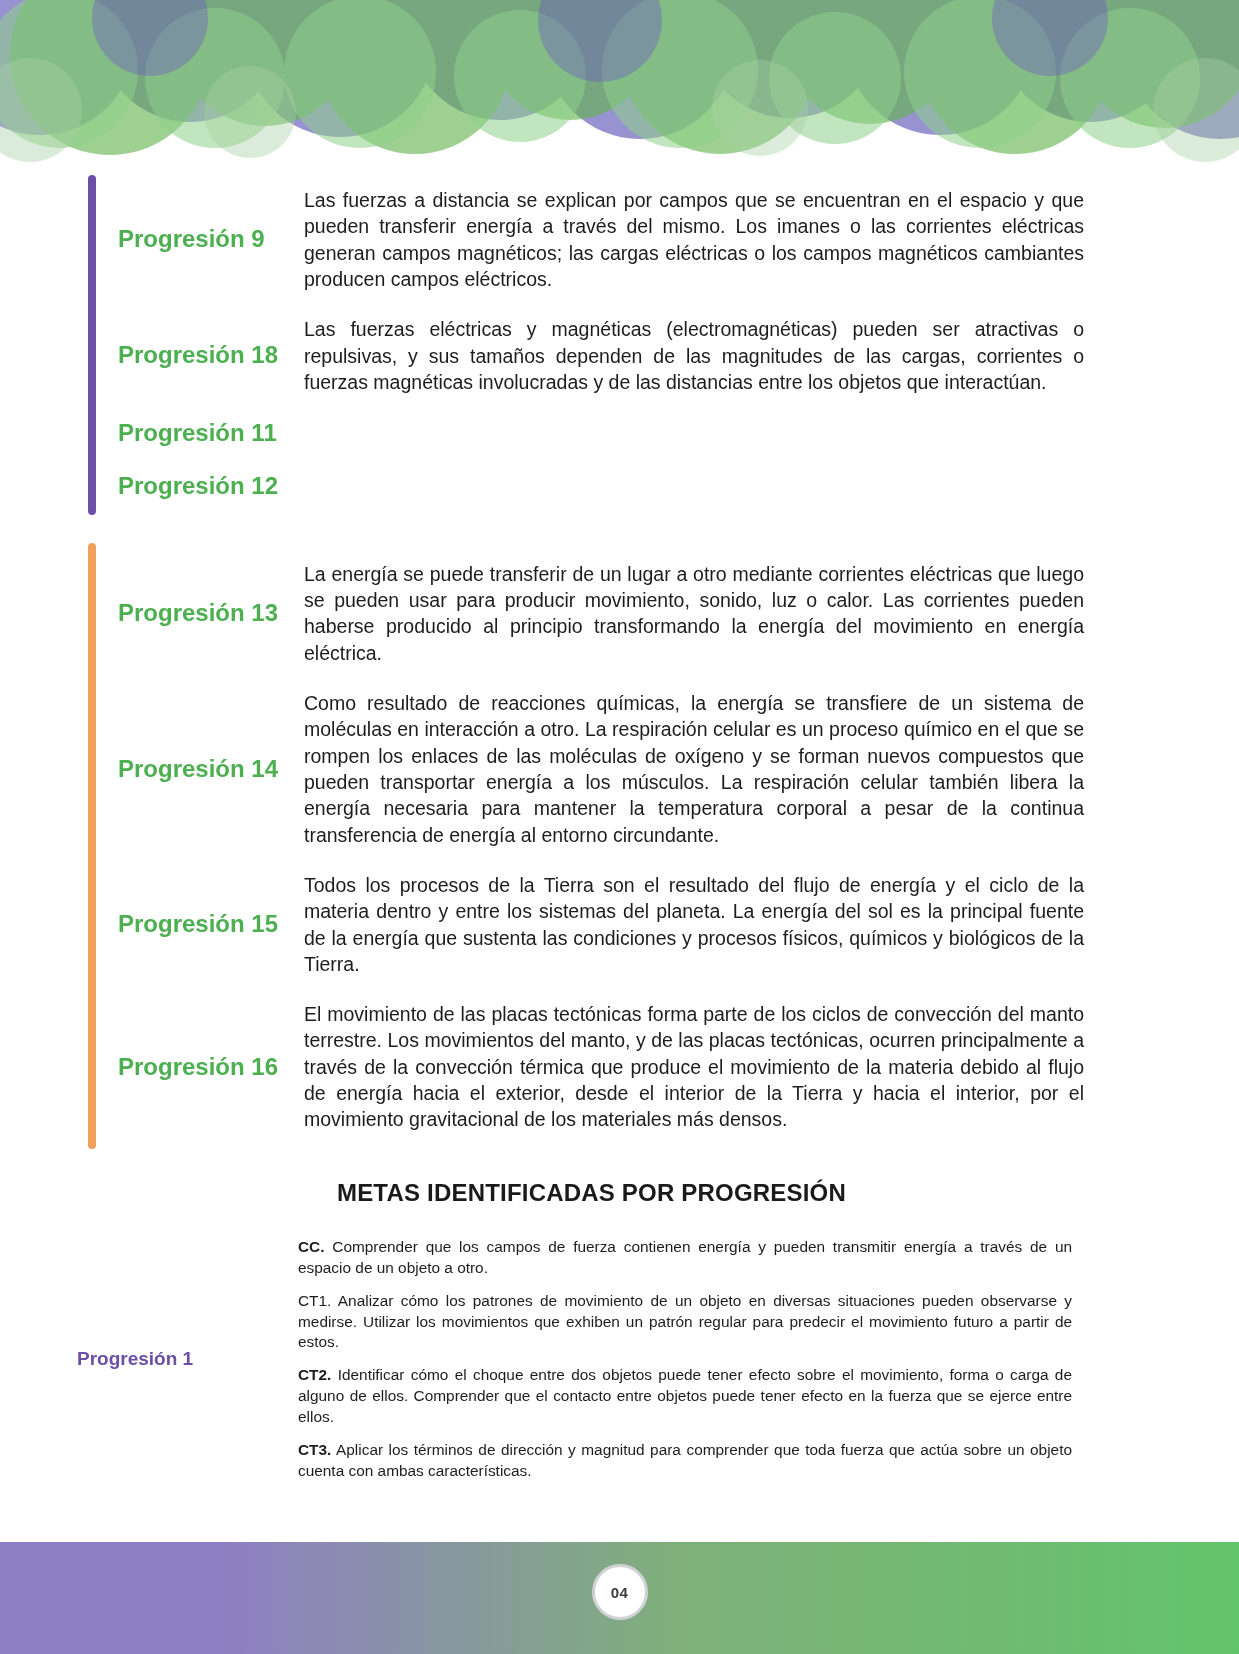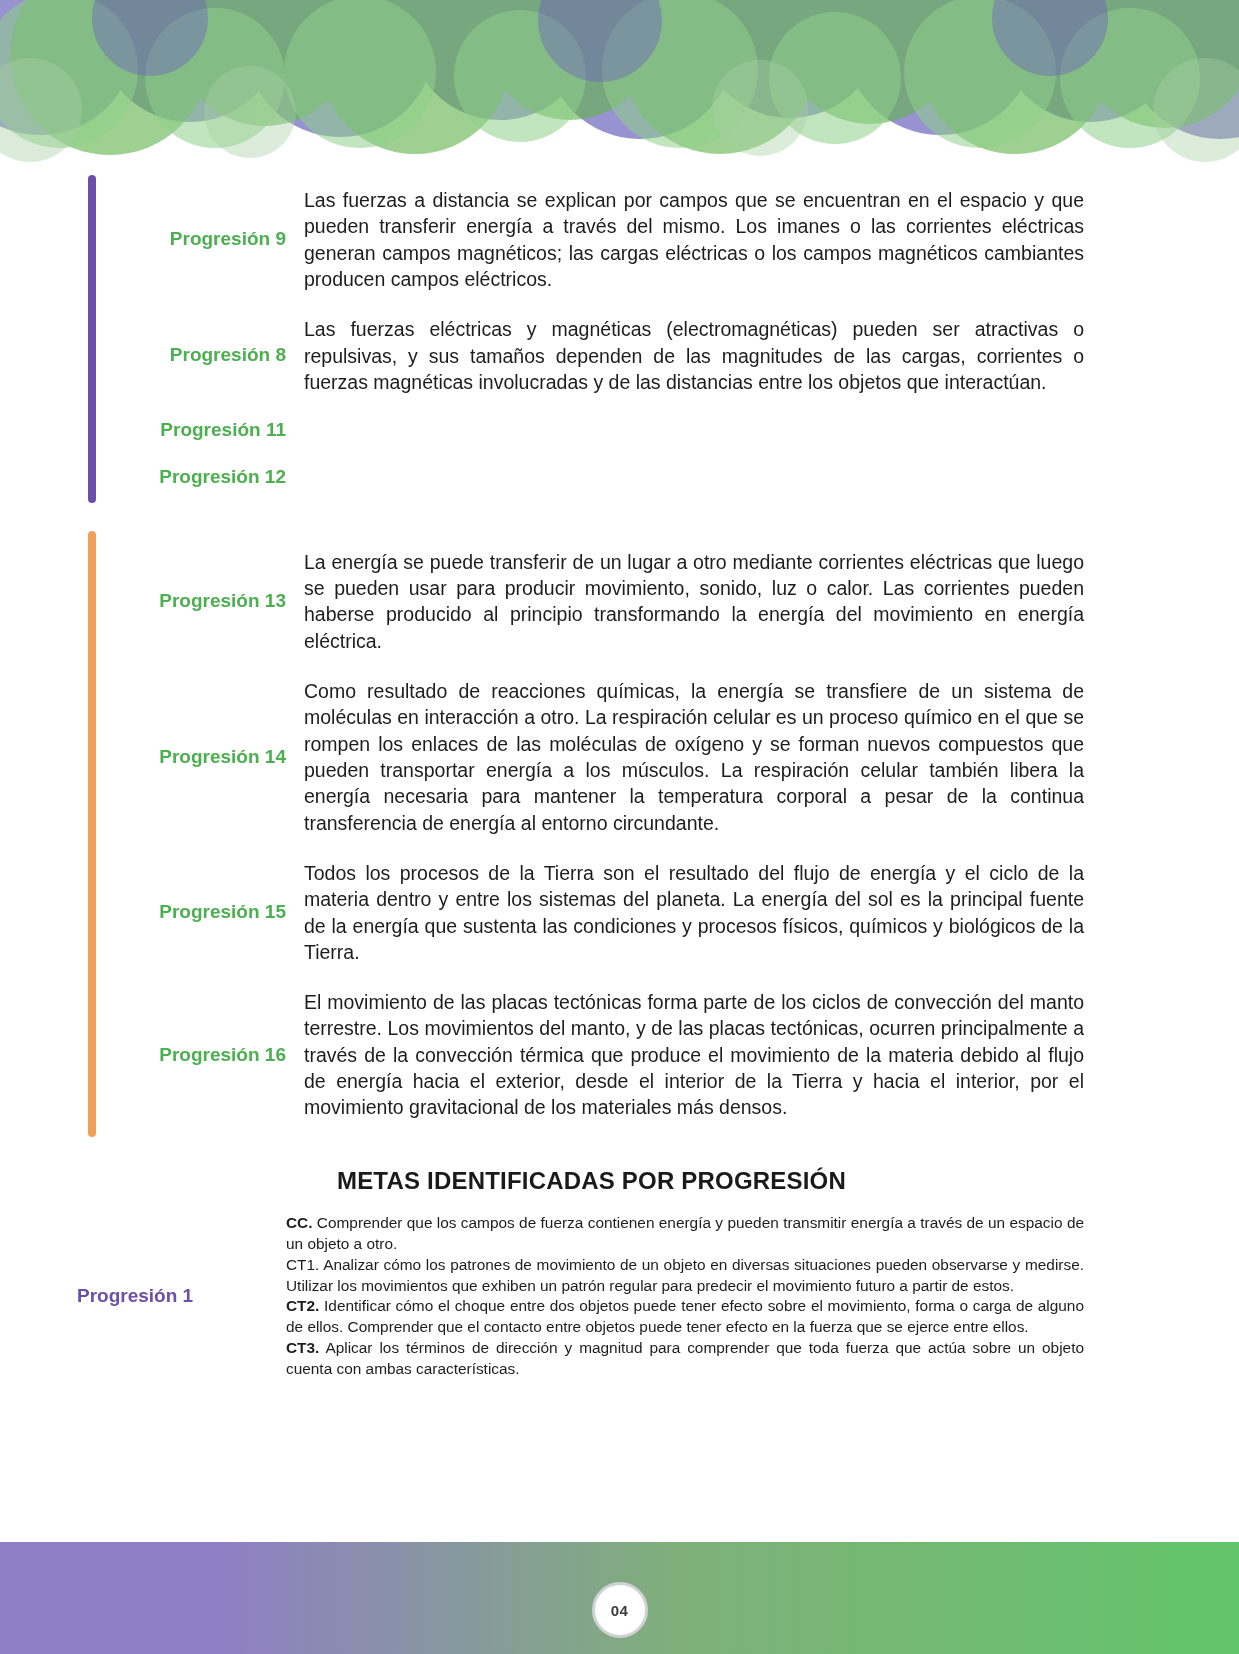--- a/index.html
+++ b/index.html
@@ -32,21 +32,21 @@
     left: 0;
     bottom: 0;
     width: 1239px;
     height: 112px;
     background: linear-gradient(90deg, #8f7fc4 0%, #8f7fc4 18%, #7fb07a 55%, #62c46a 100%);
   }
   .page-badge {
     position: absolute;
     left: 50%;
     transform: translateX(-50%);
-    bottom: 16px;
+    bottom: 34px;
     width: 50px;
     height: 50px;
     border-radius: 50%;
     background: #ffffff;
     border: 3px solid #cfd2d4;
     display: flex;
     align-items: center;
     justify-content: center;
     font-size: 15px;
     font-weight: bold;
@@ -84,23 +84,22 @@
   }
   .prog-row:last-child { margin-bottom: 0; }
 
   .prog-label {
     flex: 0 0 196px;
     width: 196px;
     padding-left: 28px;
     box-sizing: border-box;
     color: #4caf50;
     font-weight: bold;
-    font-size: 19px;
+    font-size: 24px;
     line-height: 1.2;
-    text-align: right;
   }
   .prog-text {
     flex: 1 1 auto;
     padding-right: 155px;
     font-size: 19.5px;
     line-height: 1.35;
     color: #1d1d1d;
     text-align: justify;
     margin-left: 18px;
   }
@@ -133,21 +132,21 @@
     font-size: 19px;
   }
   .metas-body {
     flex: 1 1 auto;
     padding-right: 155px;
     font-size: 15.4px;
     line-height: 1.36;
     color: #1d1d1d;
     text-align: justify;
   }
-  .metas-body p { margin: 0; }
+  .metas-body p { margin: 12px; }
   .metas-body b { font-weight: bold; }
 </style>
 </head>
 <body>
 
 <div class="header-deco">
   <svg width="1239" height="175" viewBox="0 0 1239 175" xmlns="http://www.w3.org/2000/svg" aria-hidden="true">
     <defs>
       <clipPath id="clipTop">
           <rect x="0" y="0" width="1239" height="175"></rect>
@@ -209,21 +208,21 @@
 
   <div class="group group-purple">
     <div class="group-bar bar-purple"></div>
 
     <div class="prog-row">
       <div class="prog-label">Progresión 9</div>
       <div class="prog-text">Las fuerzas a distancia se explican por campos que se encuentran en el espacio y que pueden transferir energía a través del mismo. Los imanes o las corrientes eléctricas generan campos magnéticos; las cargas eléctricas o los campos magnéticos cambiantes producen campos eléctricos.</div>
     </div>
 
     <div class="prog-row">
-      <div class="prog-label">Progresión 8</div>
+      <div class="prog-label">Progresión 18</div>
       <div class="prog-text">Las fuerzas eléctricas y magnéticas (electromagnéticas) pueden ser atractivas o repulsivas, y sus tamaños dependen de las magnitudes de las cargas, corrientes o fuerzas magnéticas involucradas y de las distancias entre los objetos que interactúan.</div>
     </div>
 
     <div class="prog-row">
       <div class="prog-label">Progresión 11</div>
     </div>
 
     <div class="prog-row">
       <div class="prog-label">Progresión 12</div>
     </div>

